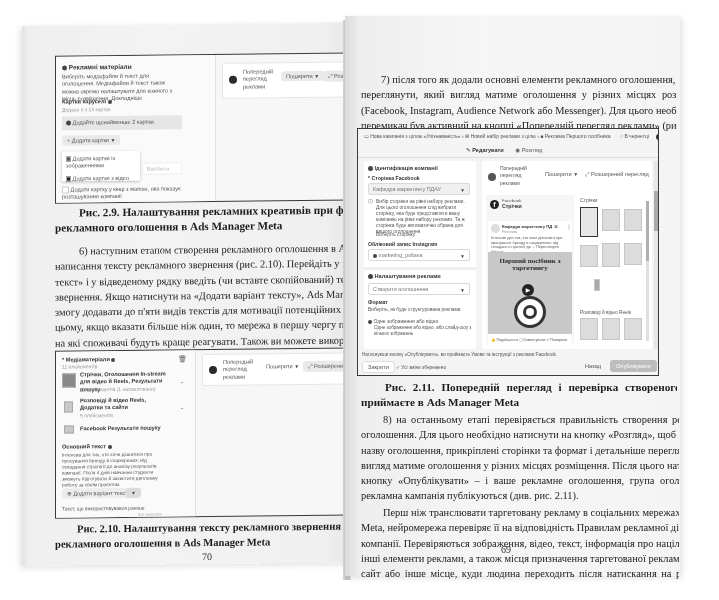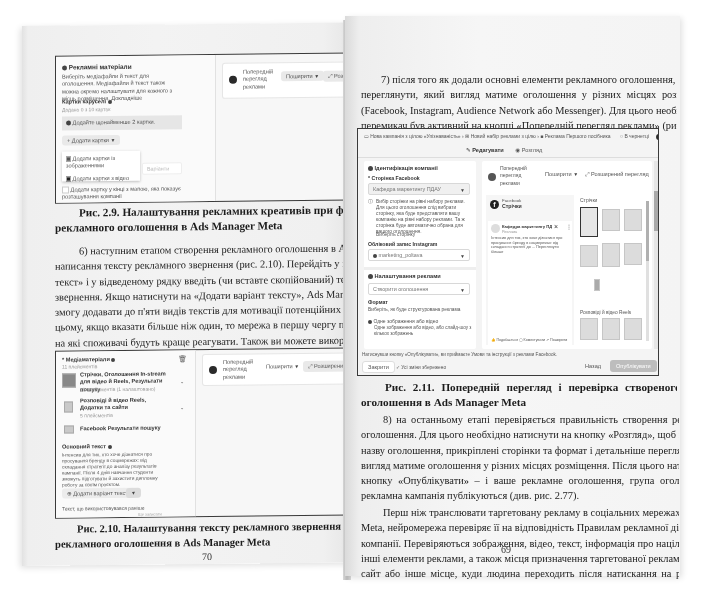--- a/index.html
+++ b/index.html
@@ -217,20 +217,27 @@
           <div class="abs" style="left:4px;top:5px;width:9px;height:9px;border-radius:50%;background:#222;color:#fff;font-size:7px;line-height:9px;text-align:center;font-weight:bold">f</div>
           <div class="abs ui-s" style="left:16px;top:3px;font-size:4.4px;line-height:5px">Facebook</div>
           <div class="abs ui-s ui-b" style="left:16px;top:8px;font-size:5.2px">Стрічки</div>
           <div class="abs" style="left:2px;top:26px;width:84px;height:124px;background:#fff">
             <div class="abs" style="left:3px;top:3px;width:9px;height:9px;border-radius:50%;background:#ddd"></div>
             <div class="abs ui-s ui-b" style="left:14px;top:3px;font-size:4.2px;line-height:5px;width:50px;white-space:nowrap;overflow:hidden">Кафедра маркетингу ПДАУ</div>
             <div class="abs ui-s" style="left:14px;top:8px;font-size:3.8px;color:#999">Реклама</div>
             <div class="abs" style="left:66px;top:2px;font-size:7px;color:#333">×</div>
             <div class="abs" style="left:78px;top:2px;font-size:6px;color:#333">⋮</div>
             <div class="abs ui-s" style="left:3px;top:15px;width:80px;font-size:3.8px;line-height:4.6px">Інтенсив для тих, хто хоче дізнатися про просування бренду в соцмережах: від складання стратегії до ... Переглянути більше</div>
+            <div class="abs" style="left:0;top:31px;width:84px;height:82px;background:#c8c8c8">
+              <div class="abs" style="left:0;top:6px;width:84px;text-align:center;font-family:'Liberation Serif',serif;font-weight:bold;font-size:7px;line-height:7.4px;color:#2b2b2b">Перший посібник з таргетингу</div>
+              <div class="abs" style="left:26px;top:44px;width:32px;height:32px;border-radius:50%;border:3px solid #333;background:#fff">
+                <div class="abs" style="left:6px;top:6px;width:14px;height:14px;border-radius:50%;border:3px solid #333"></div>
+              </div>
+              <div class="abs" style="left:34px;top:32px;width:12px;height:12px;border-radius:50%;background:#222;color:#fff;font-size:6px;line-height:12px;text-align:center">▶</div>
+            </div>
             <div class="abs ui-s" style="left:3px;top:116px;font-size:3.6px;white-space:nowrap">
               <span>👍 <span>Подобається</span></span>
               <span>▢ <span>Коментувати</span></span>
               <span>↗ <span>Поширити</span></span>
             </div>
           </div>
         </div>
 
         <div class="abs ui-s" style="left:98px;top:36px;font-size:5px">Стрічки</div>
         <div class="thumb-ad" style="left:98px;top:46px;width:18px;height:30px;border:1.3px solid #333;background:#e6e6e6"></div>
@@ -254,30 +261,30 @@
 
       <div class="abs ui-s" style="left:4px;top:222px;font-size:4.6px;width:290px;white-space:nowrap;overflow:hidden">Натиснувши кнопку «Опублікувати», ви приймаєте Умови та інструкції з реклами Facebook.</div>
       <div class="btn" style="left:4px;top:232px;background:#fff;border:1px solid #ddd">Закрити</div>
       <div class="abs ui-s" style="left:38px;top:235px;font-size:4.8px"><span>✓ </span><span>Усі зміни збережено</span></div>
       <div class="btn" style="left:222px;top:232px;background:transparent">Назад</div>
       <div class="btn btn-dark" style="left:252px;top:231px;padding:3px 6px">Опублікувати</div>
     </div>
 
     <div class="cap" style="left:16px;top:364px;width:316px;font-size:11.2px">
       <div style="text-indent:24px;white-space:nowrap;word-spacing:4px;overflow:hidden">Рис. 2.11. Попередній перегляд і перевірка створеного рекламного</div>
-      <div>оголошення в Ads Manager Meta</div>
+      <div>приймаєте в Ads Manager Meta</div>
     </div>
 
     <div class="txt" style="left:16px;top:396px;width:318px;">
       <div style="text-indent:22px;white-space:nowrap;overflow:hidden;word-spacing:2px">8) на останньому етапі перевіряється правильність створення рекламного</div>
       <div style="white-space:nowrap;overflow:hidden">оголошення. Для цього необхідно натиснути на кнопку «Розгляд», щоб перевірити</div>
       <div style="white-space:nowrap;overflow:hidden">назву оголошення, прикріплені сторінки та формат і детальніше переглянути, який</div>
       <div style="white-space:nowrap;overflow:hidden">вигляд матиме оголошення у різних місцях розміщення. Після цього натискаємо на</div>
       <div style="white-space:nowrap;overflow:hidden;word-spacing:3px">кнопку «Опублікувати» – і ваше рекламне оголошення, група оголошень і</div>
-      <div style="white-space:nowrap;overflow:hidden">рекламна кампанія публікуються (див. рис. 2.77).</div>
+      <div style="white-space:nowrap;overflow:hidden">рекламна кампанія публікуються (див. рис. 2.11).</div>
     </div>
 
     <div class="txt" style="left:16px;top:489px;width:318px;">
       <div style="text-indent:22px;white-space:nowrap;overflow:hidden">Перш ніж транслювати таргетовану рекламу в соціальних мережах компанії</div>
       <div style="white-space:nowrap;overflow:hidden">Meta, нейромережа перевіряє її на відповідність Правилам рекламної діяльності</div>
       <div style="white-space:nowrap;overflow:hidden">компанії. Перевіряються зображення, відео, текст, інформація про націлення та</div>
       <div style="white-space:nowrap;overflow:hidden">інші елементи реклами, а також місця призначення таргетованої реклами (сторінка,</div>
       <div style="white-space:nowrap;overflow:hidden;word-spacing:2px">сайт або інше місце, куди людина переходить після натискання на рекламне</div>
     </div>
 

